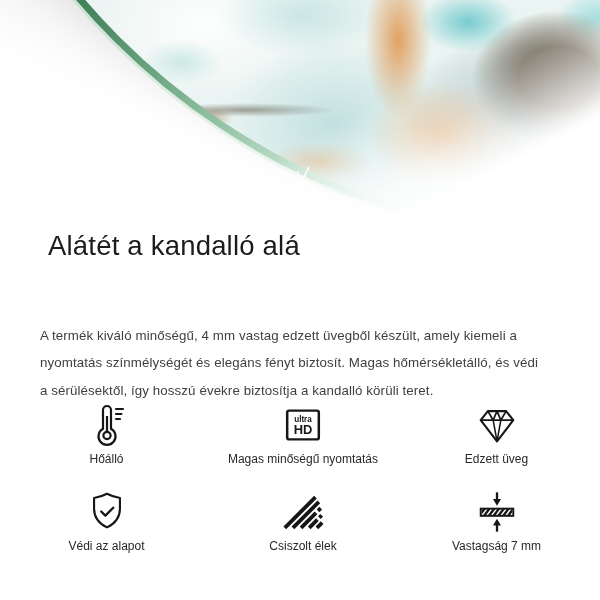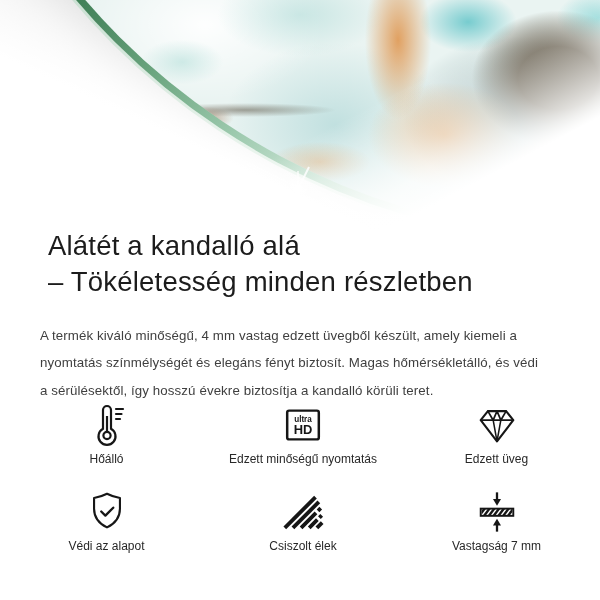--- a/index.html
+++ b/index.html
@@ -138,21 +138,20 @@
     <line x1="44" y1="77" x2="66" y2="33" stroke="#ffffff" stroke-width="2" opacity="0.85"></line>
     <line x1="55" y1="37" x2="55" y2="73" stroke="#ffffff" stroke-width="1.6" opacity="0.8"></line>
     <circle cx="55" cy="55" r="16" fill="url(#glow)"></circle>
     <circle cx="55" cy="55" r="4" fill="#ffffff"></circle>
   </svg>
   <div class="hero-fade"></div>
 </div>
 
 <h1 class="headline">
   <span>Alátét a kandalló alá</span><br>
-  <span>– Tökéletesség minden részletben</span>
 </h1>
 
 <p class="description">A termék kiváló minőségű, 4 mm vastag edzett üvegből készült, amely kiemeli a nyomtatás színmélységét és elegáns fényt biztosít. Magas hőmérsékletálló, és védi a sérülésektől, így hosszú évekre biztosítja a kandalló körüli teret.</p>
 
 <div class="features">
 
   <div class="feature">
     <div class="icon-box">
       <svg class="ficon" width="48" height="48" viewBox="0 0 48 48">
         <path d="M20 9 a4 4 0 0 1 8 0 v18.8 a8.5 8.5 0 1 1 -8 0 z"></path>
@@ -167,21 +166,21 @@
   </div>
 
   <div class="feature">
     <div class="icon-box">
       <svg class="ficon" width="46" height="46" viewBox="0 0 48 48">
         <rect x="7.5" y="9" width="33" height="30" rx="2" stroke-width="2.6"></rect>
         <text class="uhd-text" x="24" y="20.5" font-size="8.5" font-weight="700">ultra</text>
         <text class="uhd-text" x="24" y="33.5" font-size="13.5" font-weight="700">HD</text>
       </svg>
     </div>
-    <div class="label">Edzett minőségű nyomtatás</div>
+    <div class="label">Magas minőségű nyomtatás</div>
   </div>
 
   <div class="feature">
     <div class="icon-box">
       <svg class="ficon" width="46" height="46" viewBox="0 0 48 48">
         <path d="M7 19 L14.5 9.5 H33.5 L41 19 L24 41 Z" stroke-linejoin="round"></path>
         <line x1="7" y1="19" x2="41" y2="19" stroke-width="1.8"></line>
         <path d="M14.5 9.5 L20 19 L24 9.5 L28 19 L33.5 9.5" stroke-width="1.8" stroke-linejoin="round" stroke-linecap="round"></path>
         <path d="M20 19 L24 41 M28 19 L24 41" stroke-width="1.6"></path>
       </svg>

